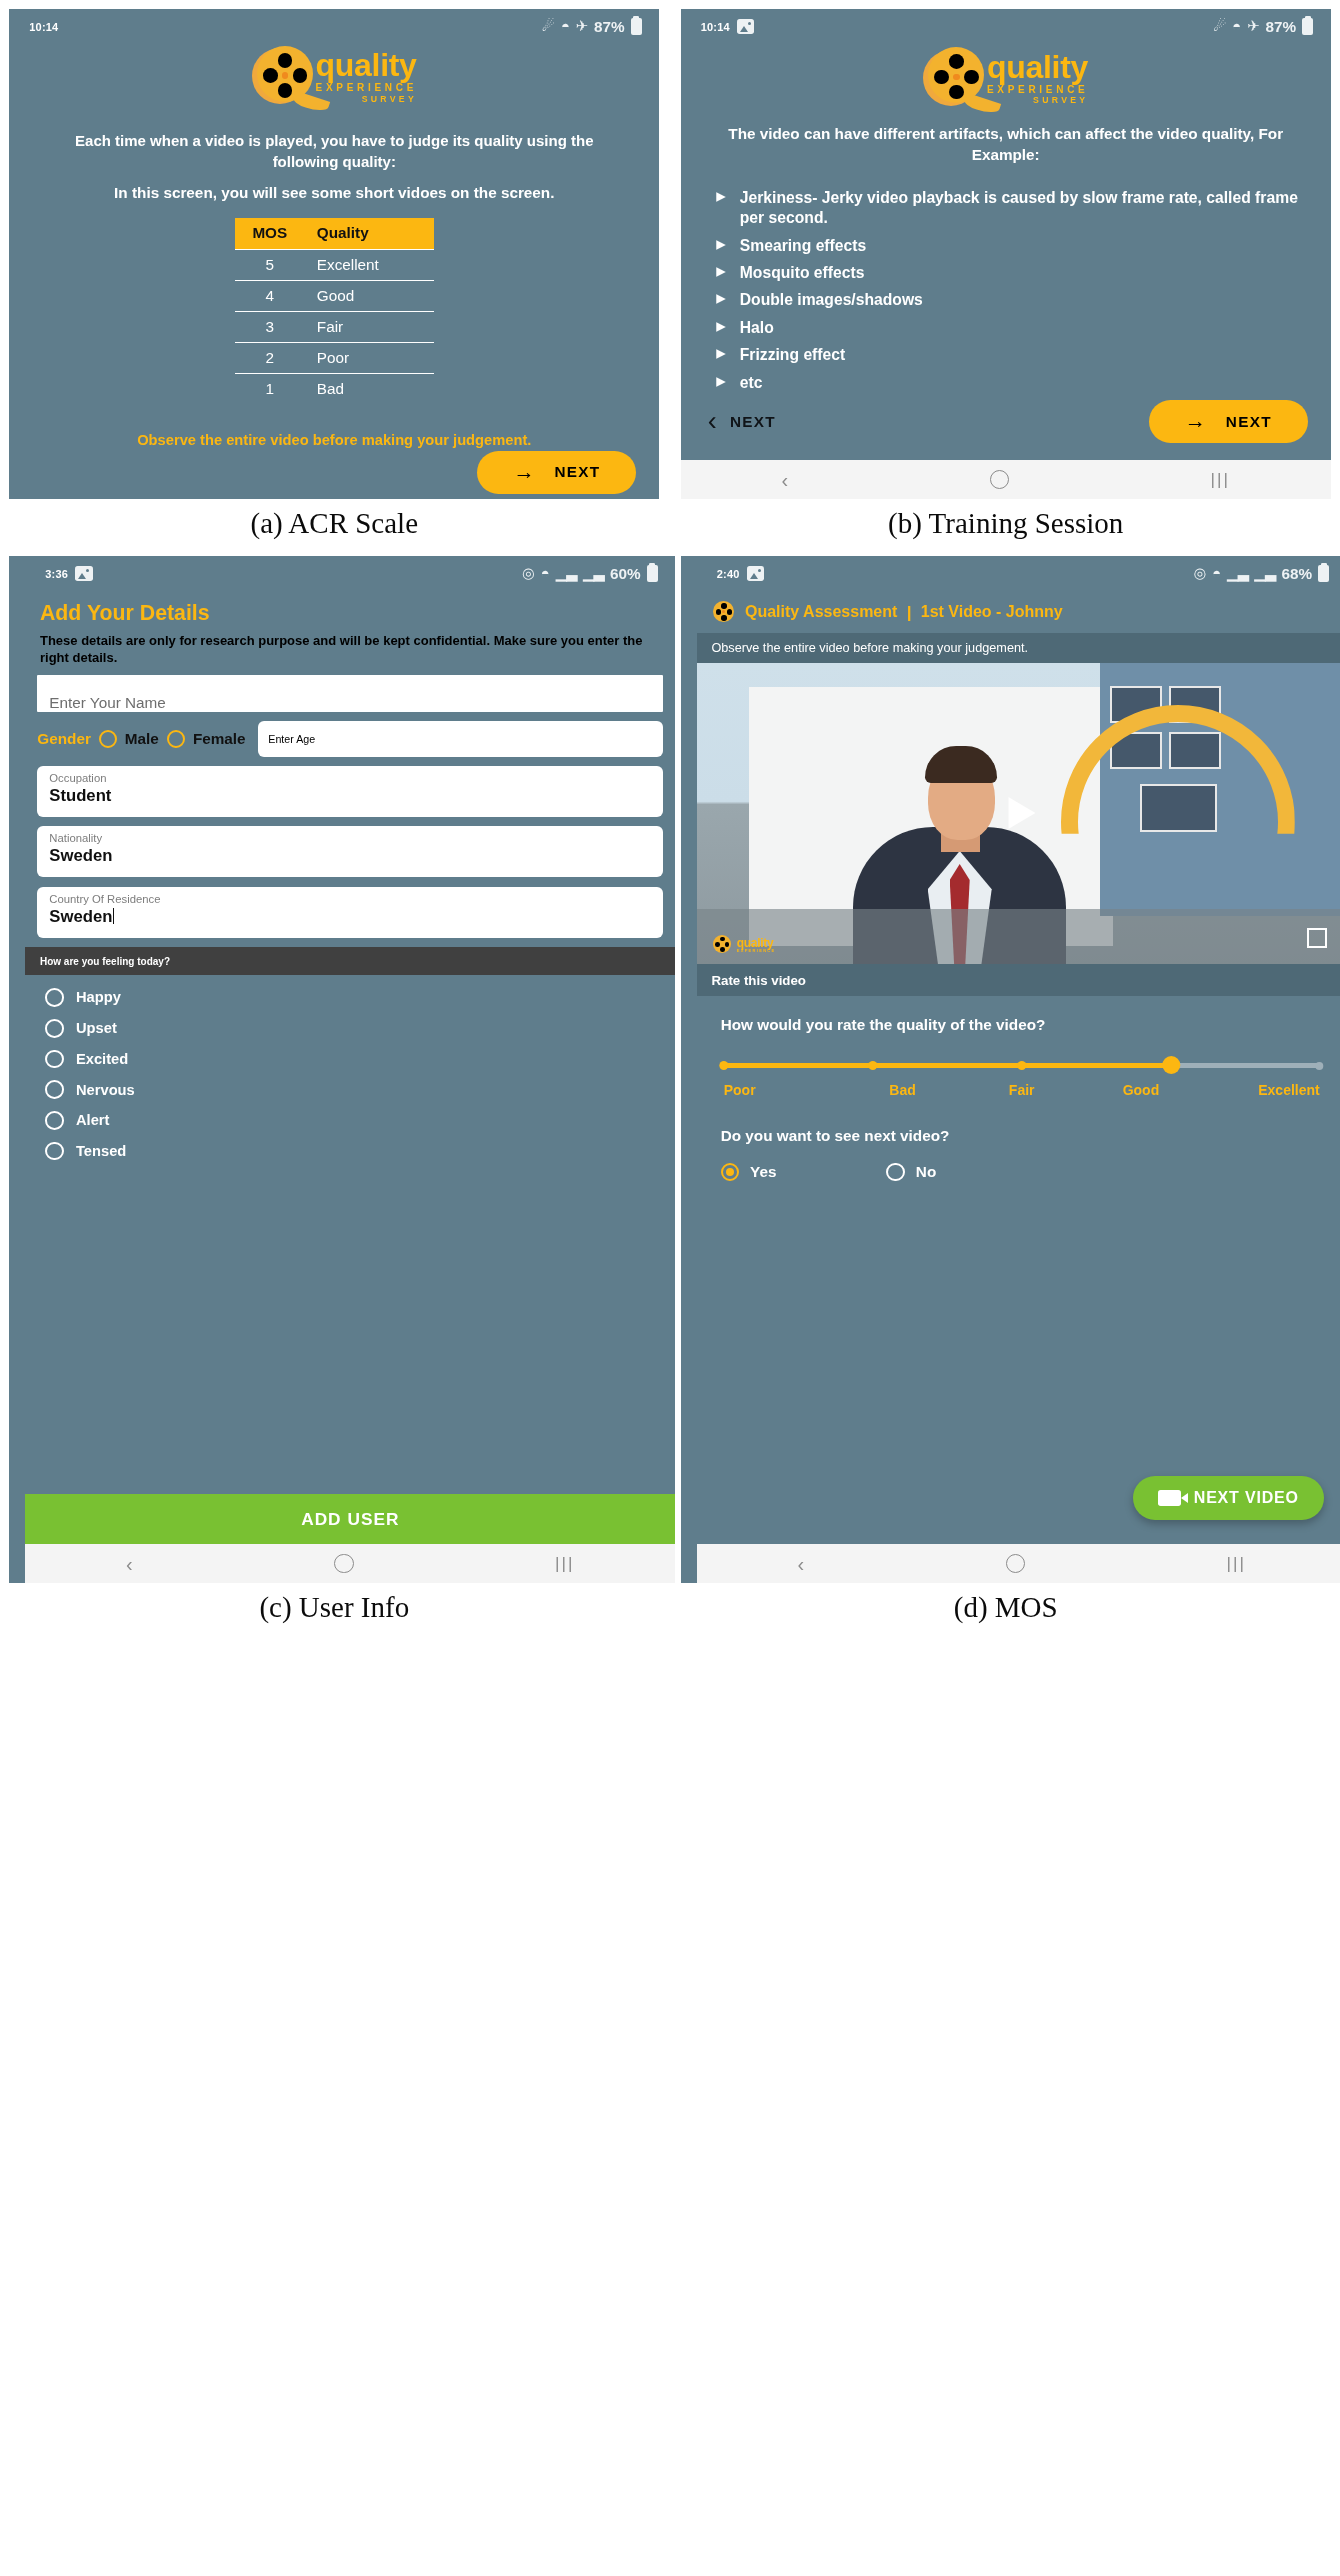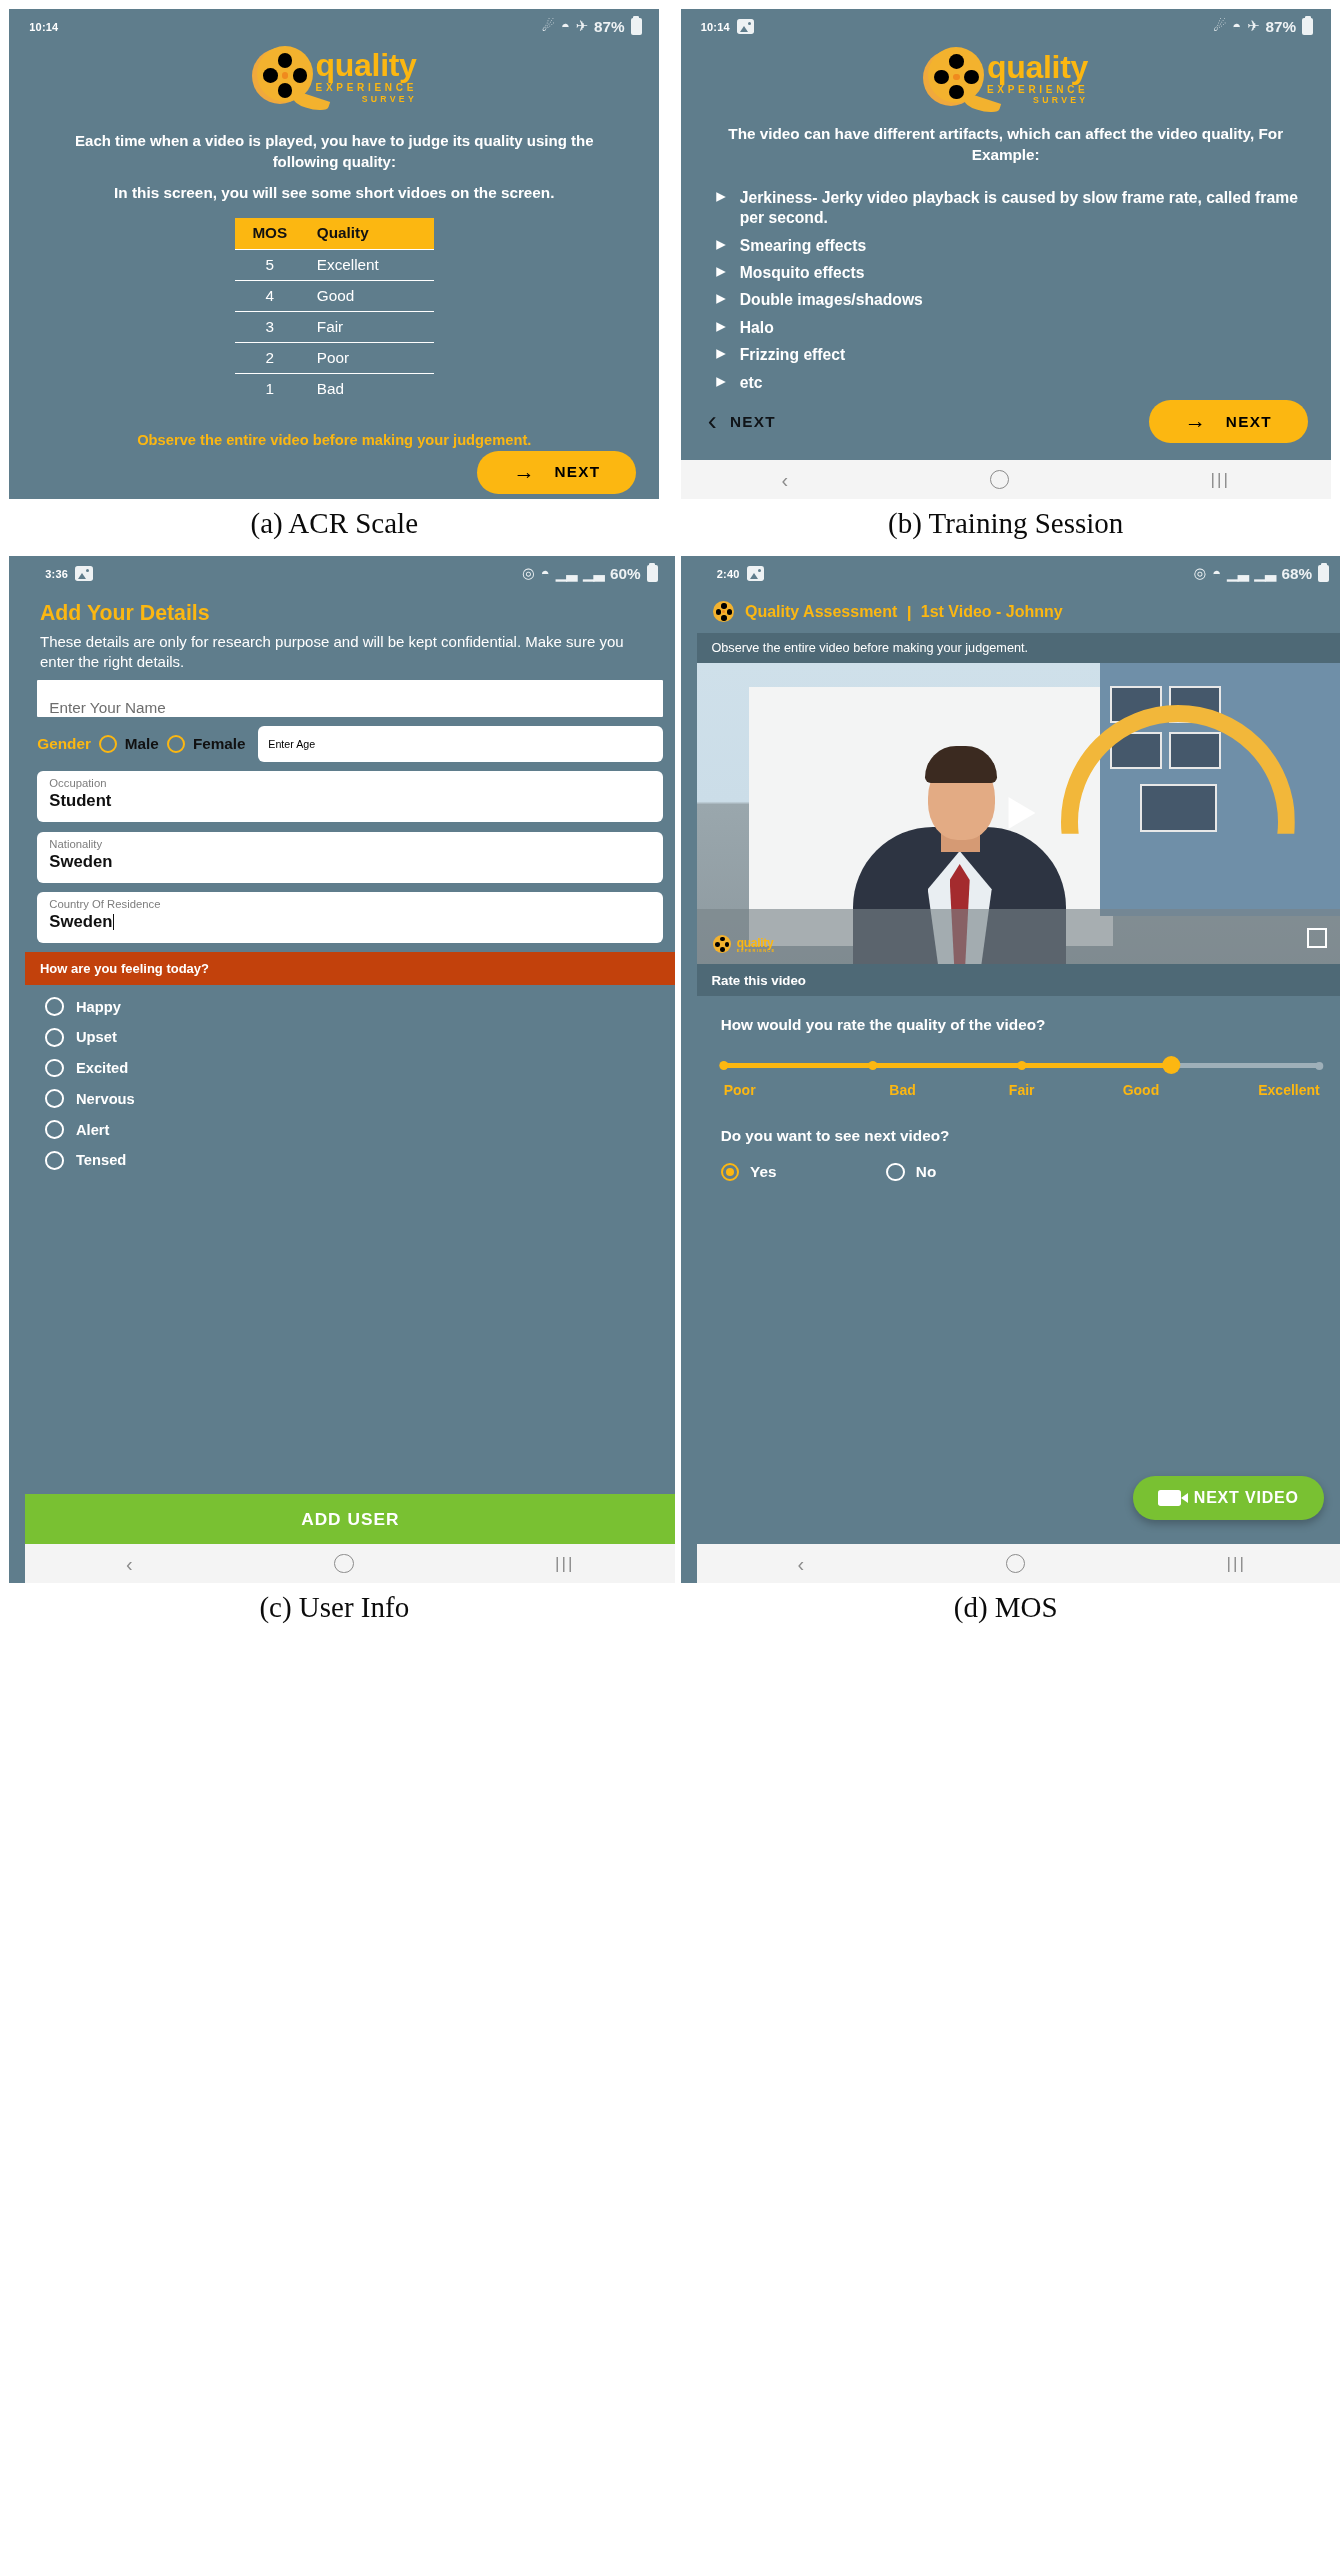--- a/index.html
+++ b/index.html
@@ -61,33 +61,33 @@
   .nav-g{color:#8b8b8b;font-size:20px;line-height:1;}
   .nav-circle{width:17.3px;height:17.3px;border:1.7px solid #8b8b8b;border-radius:50%;}
 
   
   .bullets{list-style:none;margin:0;padding:0;}
   .bullets li{display:flex;align-items:flex-start;color:#fff;font-weight:bold;font-size:15.7px;line-height:1.28;margin-bottom:7.3px;}
   .bullets li .tri{color:#fff;font-size:11.3px;margin-right:14.7px;margin-left:6.7px;line-height:1.45;flex:none;}
 
   
   .c-title{color:#fcb711;font-size:21.3px;font-weight:bold;padding:9.3px 0 6.7px 14.7px;}
-  .c-sub{color:#ffffff;font-size:15px;font-weight:normal;line-height:1.32;padding:0 14.7px 8px 14.7px;}
+  .c-sub{color:#000000;font-size:13px;font-weight:bold;line-height:1.32;padding:0 14.7px 8px 14.7px;}
   .inp{background:#fff;border-radius:1px;margin:0 12px 9.3px 12px;height:37px;display:flex;align-items:flex-end;padding:0 12px;box-sizing:border-box;}
   .inp .ph{color:#6e6e6e;font-size:15.3px;}
   .field{background:#fff;border-radius:6px;margin:0 12px 9.3px 12px;height:51px;padding:6px 12px 0 12px;box-sizing:border-box;}
   .field .lab{color:#7d7d7d;font-size:11.3px;}
   .field .val{color:#101010;font-size:16.7px;font-weight:bold;margin-top:2px;}
   .caret{display:inline-block;width:1.3px;height:16px;background:#111;vertical-align:-2.7px;margin-left:0.7px;}
   .gender-row{display:flex;align-items:center;margin:0 12px 9.3px 12px;gap:8px;}
   .gender-lab{color:#fcb711;font-size:15.3px;font-weight:bold;}
   .radio-y{width:18px;height:18px;border:2px solid #fcb711;border-radius:50%;box-sizing:border-box;flex:none;}
   .gender-opt{color:#111;font-size:15.3px;font-weight:bold;}
   .age-inp{flex:1;background:#fff;border-radius:6px;height:36px;display:flex;align-items:center;padding:0 10.7px;box-sizing:border-box;margin-left:4px;}
-  .feel-head{background:#c2410c;color:#fff;font-size:13px;font-weight:bold;padding:8.7px 14.7px;}
+  .feel-head{background:#404040;color:#fff;font-size:10px;font-weight:bold;padding:8.7px 14.7px;}
   .feel-list{padding:6.7px 0 0 0;}
   .feel-item{display:flex;align-items:center;gap:12px;padding:6px 0 6px 20px;}
   .radio-w{width:18.7px;height:18.7px;border:2px solid #ffffff;border-radius:50%;box-sizing:border-box;flex:none;}
   .feel-lab{color:#fff;font-size:14.7px;font-weight:bold;}
   .btn-add{background:#79c132;color:#fff;text-align:center;font-size:17.3px;font-weight:bold;letter-spacing:1px;padding:14.7px 0;flex:none;}
 
   
   .d-head{display:flex;align-items:center;gap:9.3px;padding:9.3px 0 9.3px 16px;text-align:right;}
   .d-head .t1{color:#fcb711;font-size:16px;font-weight:bold;}
   .d-head .bar{color:#fcb711;font-size:17.3px;font-weight:bold;}

